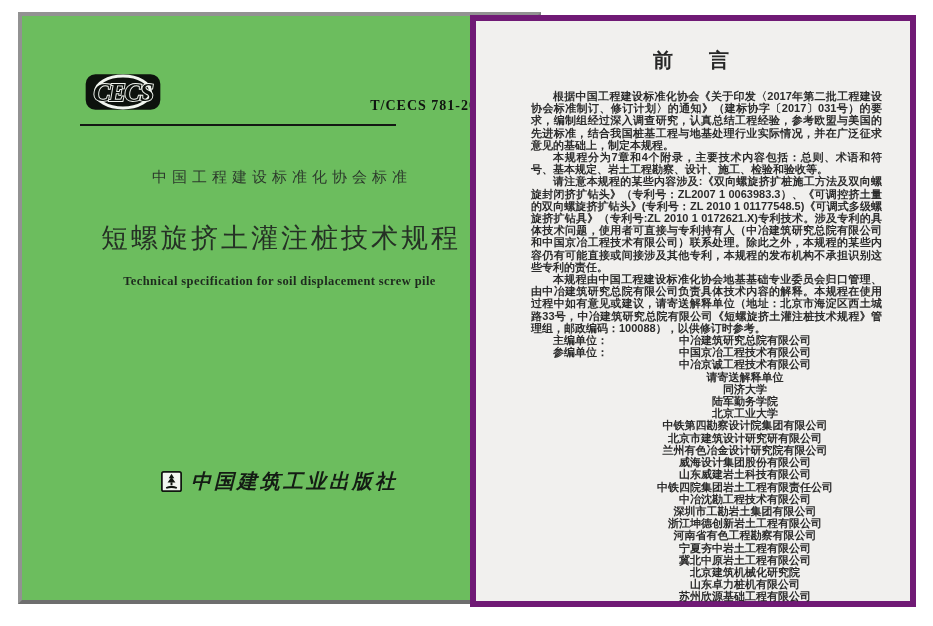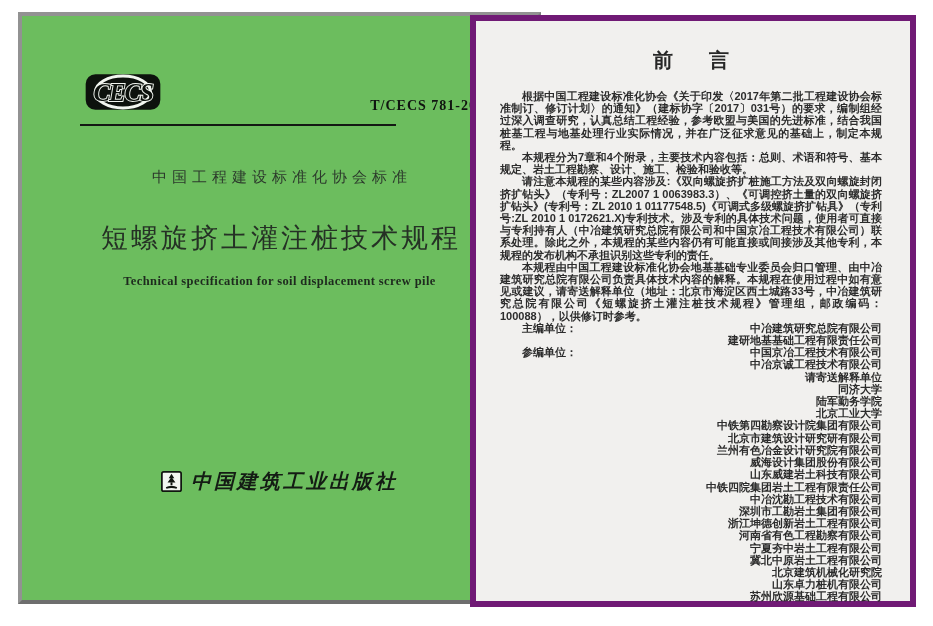--- a/index.html
+++ b/index.html
@@ -51,23 +51,24 @@
     border:6px solid #701a75;
     padding:26px 28px 0 24px;
   }
   .fw-heading{
     text-align:center;font-weight:bold;font-size:20px;letter-spacing:8px;
     text-indent:8px;color:#272727;margin:0 0 16px 0;
   }
   .fw-body{
     font-size:11px;line-height:12.2px;font-weight:bold;color:#2c2c2c;
     text-align:justify;
+    margin-left:31px;
   }
   .fw-body p{margin:0;text-indent:2em;}
-  .org-row{display:flex;align-items:flex-start;text-align:right;}
+  .org-row{display:flex;align-items:flex-start;text-align:center;}
   .org-label{flex:none;white-space:nowrap;padding-left:2em;}
   .org-values{flex:1;min-width:0;}
 </style>
 </head>
 <body>
 
 <div class="cover">
   <div class="cover-inner">
 
     <svg class="cecs-logo" width="82" height="48" viewBox="0 0 134 74">
@@ -111,21 +112,20 @@
         <p>本规程分为7章和4个附录，主要技术内容包括：总则、术语和符号、基本规定、岩土工程勘察、设计、施工、检验和验收等。</p>
         <p>请注意本规程的某些内容涉及:《双向螺旋挤扩桩施工方法及双向螺旋封闭挤扩钻头》（专利号：ZL2007 1 0063983.3）、《可调控挤土量的双向螺旋挤扩钻头》(专利号：ZL 2010 1 01177548.5)《可调式多级螺旋挤扩钻具》（专利号:ZL 2010 1 0172621.X)专利技术。涉及专利的具体技术问题，使用者可直接与专利持有人（中冶建筑研究总院有限公司和中国京冶工程技术有限公司）联系处理。除此之外，本规程的某些内容仍有可能直接或间接涉及其他专利，本规程的发布机构不承担识别这些专利的责任。</p>
         <p>本规程由中国工程建设标准化协会地基基础专业委员会归口管理、由中冶建筑研究总院有限公司负责具体技术内容的解释。本规程在使用过程中如有意见或建议，请寄送解释单位（地址：北京市海淀区西土城路33号，中冶建筑研究总院有限公司《短螺旋挤土灌注桩技术规程》管理组，邮政编码：100088），以供修订时参考。</p>
       </div>
 
     <div class="org-row">
       <span class="org-label">主编单位：</span>
       <div class="org-values">
 
       <div>中冶建筑研究总院有限公司</div>
-          <div>建研地基基础工程有限责任公司</div>
         </div>
     </div>
 
     <div class="org-row">
       <span class="org-label">参编单位：</span>
       <div class="org-values">
 
       <div>中国京冶工程技术有限公司</div>
           <div>中冶京诚工程技术有限公司</div>
           <div>请寄送解释单位</div>

